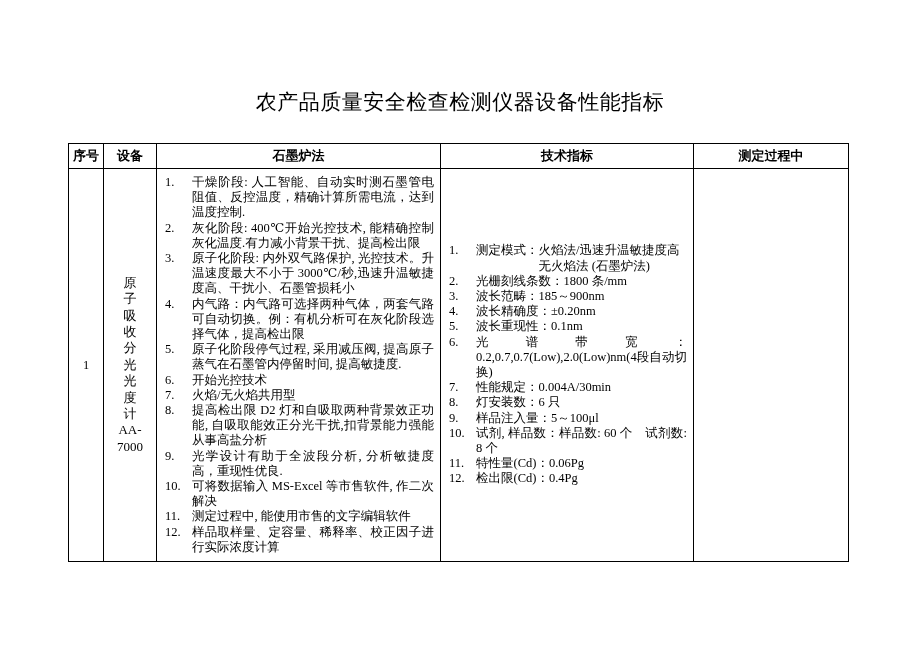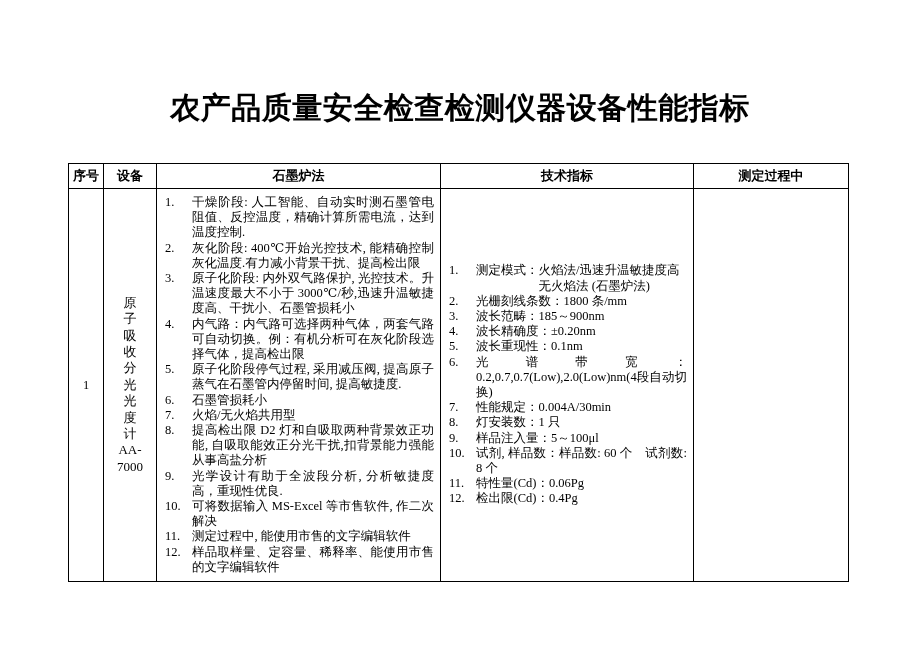--- a/index.html
+++ b/index.html
@@ -13,31 +13,30 @@
   .page {
     position: relative;
     width: 920px; height: 651px;
     background: #ffffff;
   }
   .doc-title {
     position: absolute;
     top: 88px; left: 0;
     width: 100%;
     text-align: center;
-    font-size: 30px;
-    font-weight: bold;
+    font-size: 21px;
+    font-weight: normal;
     letter-spacing: 0.5px;
   }
   table.spec-table {
     position: absolute;
     top: 143px; left: 68px;
     width: 780px;
     border-collapse: collapse;
     table-layout: fixed;
-    margin-top: 20px;
   }
   .spec-table th, .spec-table td {
     border: 1px solid #000000;
     vertical-align: middle;
   }
   .spec-table thead th {
     height: 25px;
     font-size: 13px;
     font-weight: bold;
     text-align: center;
@@ -134,21 +133,21 @@
                 <span class="item-text">内气路：内气路可选择两种气体，两套气路可自动切换。例：有机分析可在灰化阶段选择气体，提高检出限</span>
               </li>
 
               <li class="list-item">
                 <span class="item-num">5.</span>
                 <span class="item-text">原子化阶段停气过程, 采用减压阀, 提高原子蒸气在石墨管内停留时间, 提高敏捷度.</span>
               </li>
 
               <li class="list-item">
                 <span class="item-num">6.</span>
-                <span class="item-text">石墨管损耗小</span>
+                <span class="item-text">开始光控技术</span>
               </li>
 
               <li class="list-item">
                 <span class="item-num">7.</span>
                 <span class="item-text">火焰/无火焰共用型</span>
               </li>
 
               <li class="list-item">
                 <span class="item-num">8.</span>
                 <span class="item-text">提高检出限 D2 灯和自吸取两种背景效正功能, 自吸取能效正分光干扰,扣背景能力强能从事高盐分析</span>
@@ -164,21 +163,21 @@
                 <span class="item-text">可将数据输入 MS-Excel 等市售软件, 作二次解决</span>
               </li>
 
               <li class="list-item">
                 <span class="item-num">11.</span>
                 <span class="item-text">测定过程中, 能使用市售的文字编辑软件</span>
               </li>
 
               <li class="list-item">
                 <span class="item-num">12.</span>
-                <span class="item-text">样品取样量、定容量、稀释率、能使用市售的文字编辑软件</span>
+                <span class="item-text">样品取样量、定容量、稀释率、校正因子进行实际浓度计算</span>
               </li>
             </ol>
         </td>
         <td>
           <ol class="num-list">
 
               <li class="list-item">
                 <span class="item-num">1.</span>
                 <span class="item-text">测定模式：火焰法/迅速升温敏捷度高
 　　　　　无火焰法 (石墨炉法)</span>
@@ -209,21 +208,21 @@
                 <span class="item-text">光谱带宽：0.2,0.7,0.7(Low),2.0(Low)nm(4段自动切换)</span>
               </li>
 
               <li class="list-item">
                 <span class="item-num">7.</span>
                 <span class="item-text">性能规定：0.004A/30min</span>
               </li>
 
               <li class="list-item">
                 <span class="item-num">8.</span>
-                <span class="item-text">灯安装数：1 只</span>
+                <span class="item-text">灯安装数：6 只</span>
               </li>
 
               <li class="list-item">
                 <span class="item-num">9.</span>
                 <span class="item-text">样品注入量：5～100μl</span>
               </li>
 
               <li class="list-item">
                 <span class="item-num">10.</span>
                 <span class="item-text">试剂, 样品数：样品数: 60 个　试剂数: 8 个</span>

